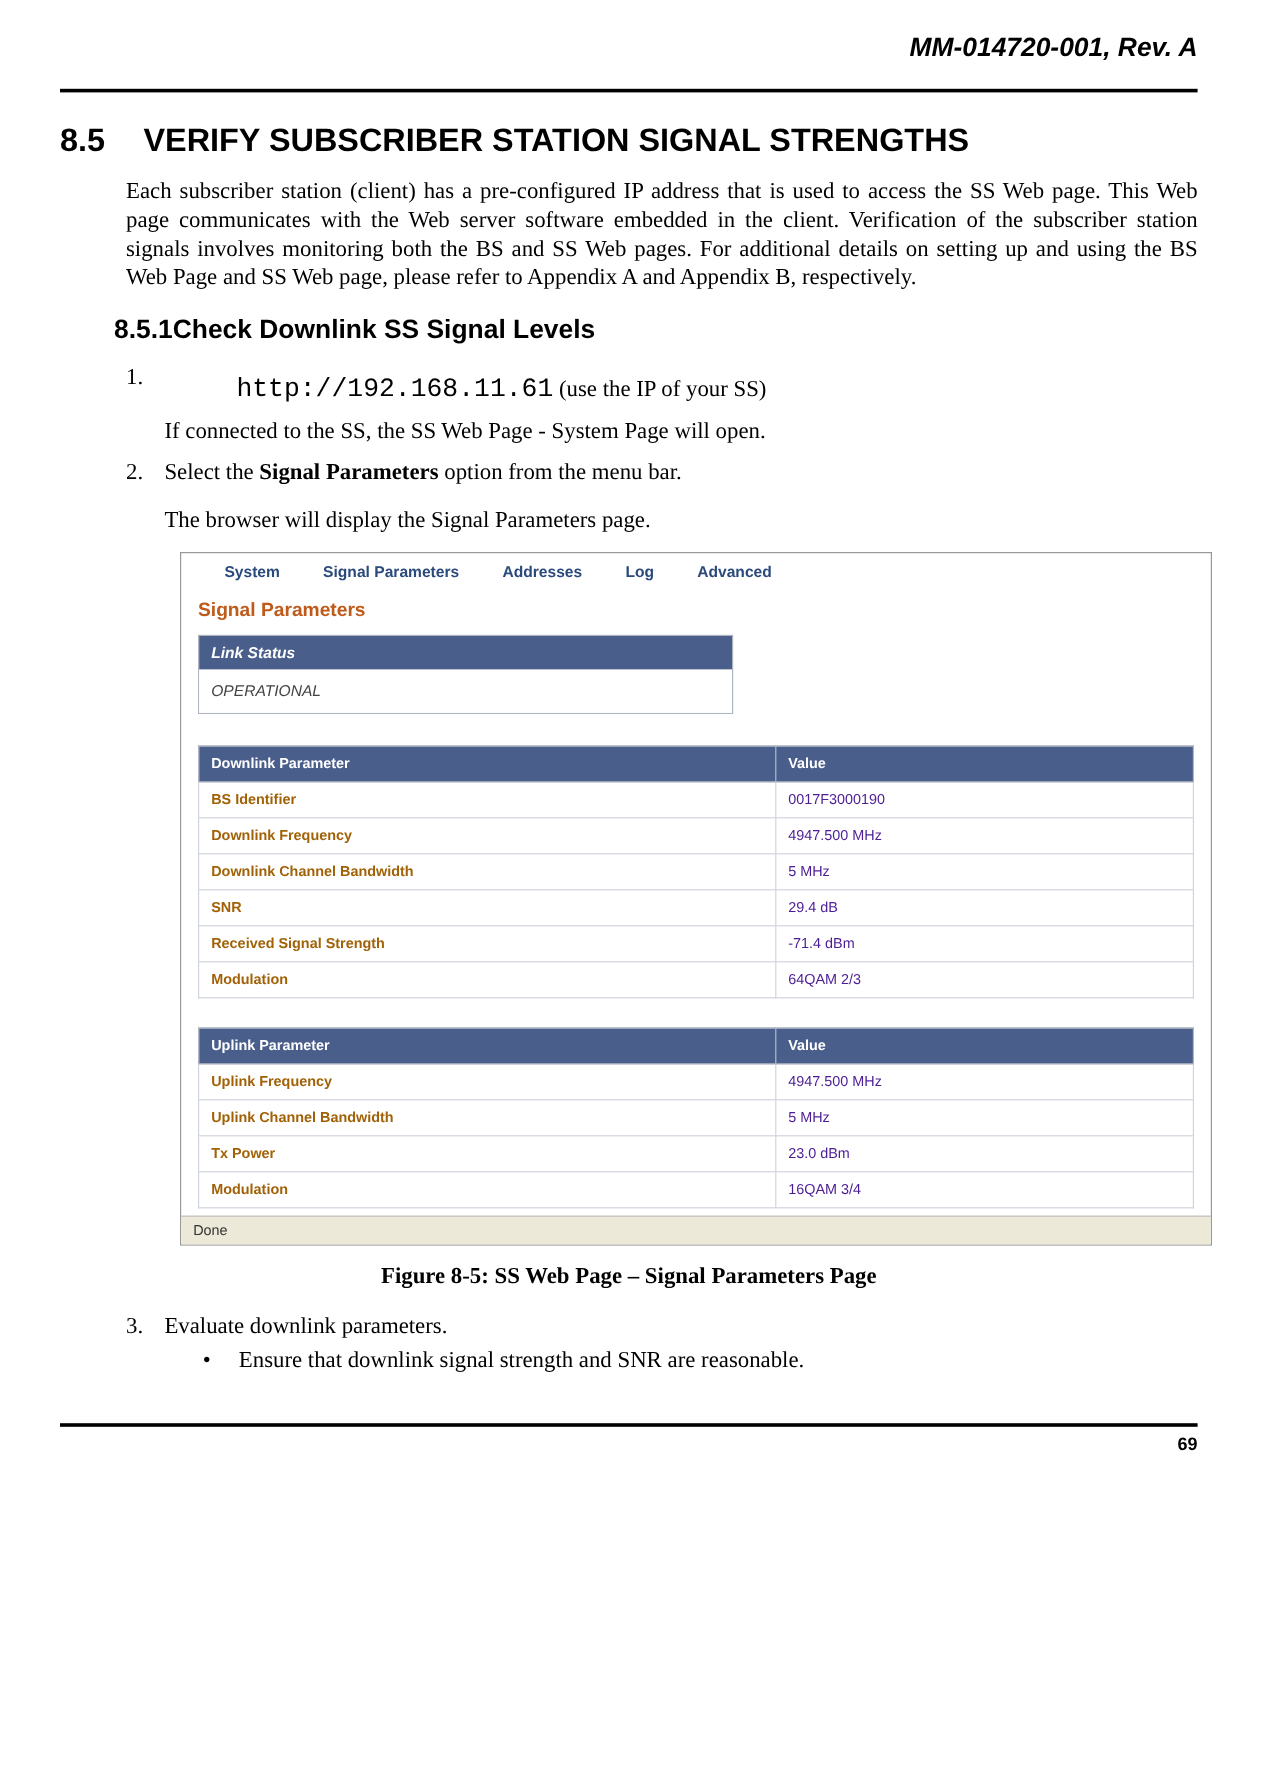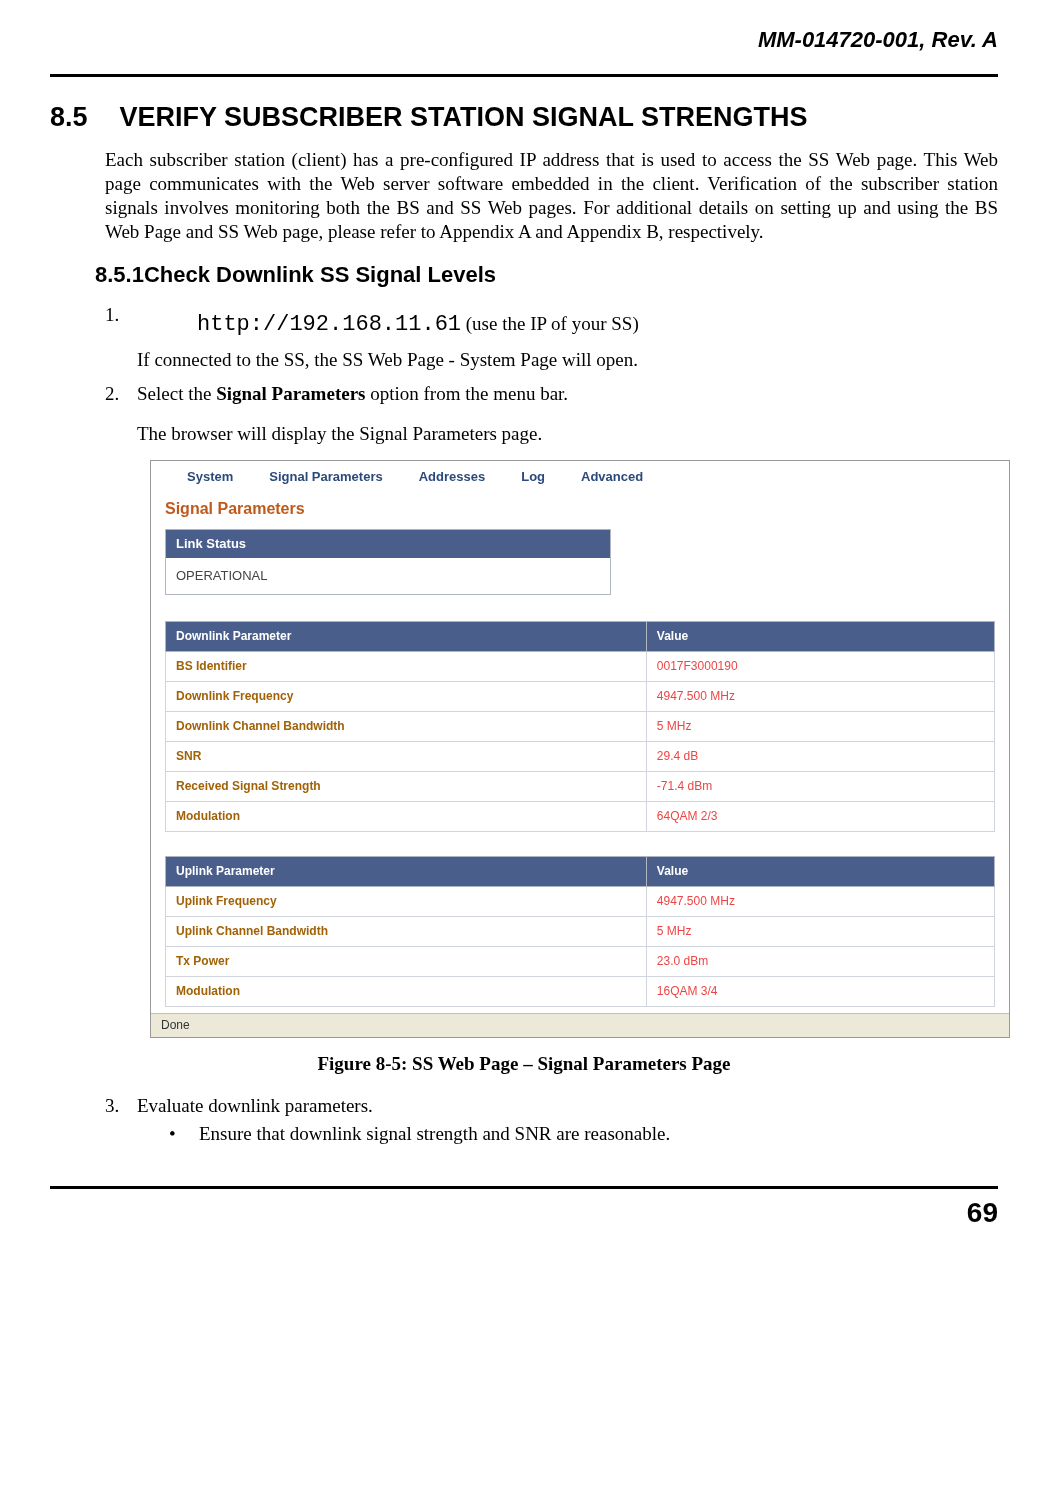--- a/index.html
+++ b/index.html
@@ -41,23 +41,23 @@
   .menu-bar { display: flex; gap: 36px; padding: 8px 36px; font-size: 13px; font-weight: bold; color: #2b4a7c; }
   .page-title-ss { color: #c05a1a; font-weight: bold; font-size: 16px; padding: 6px 14px 10px 14px; }
   .panel { margin: 0 14px 26px 14px; border: 1px solid #b0b6c0; }
   .panel-head { background: #4a5e8c; color: #fff; font-size: 13px; font-weight: bold; padding: 6px 10px; }
   .panel-body { padding: 10px; font-size: 13px; color: #444; background: #fff; }
   .tbl { width: calc(100% - 28px); margin: 0 14px 24px 14px; border-collapse: collapse; font-size: 12px; }
   .tbl th { background: #4a5e8c; color: #fff; text-align: left; padding: 7px 10px; font-weight: bold; border: 1px solid #b0b6c0; }
   .tbl th.val-col { width: 42%; }
   .tbl td { border: 1px solid #d0d4dc; padding: 7px 10px; background: #fff; }
   .tbl td.param-cell { font-weight: bold; color: #a16207; }
-  .tbl td.value-cell { color: #ef4444; }
+  .tbl td.value-cell { color: #4c1d95; }
   .status-bar { background: #ece9d8; border-top: 1px solid #c0c0c0; padding: 4px 10px; font-size: 12px; color: #333; font-family: Tahoma, Arial, sans-serif; }
-  .doc-footer { border-top: 3px solid #000; margin-top: 36px; padding-top: 6px; text-align: right; font-weight: bold; font-family: Arial, Helvetica, sans-serif; font-size: 28px; }
+  .doc-footer { border-top: 3px solid #000; margin-top: 36px; padding-top: 6px; text-align: right; font-weight: bold; font-family: Arial, Helvetica, sans-serif; font-size: 15px; }
 </style>
 </head>
 <body>
 
 <div class="doc-header">MM-014720-001, Rev. A</div>
 
 <div class="h1-row">
   <span>8.5</span>
   <span>VERIFY SUBSCRIBER STATION SIGNAL STRENGTHS</span>
 </div>
@@ -90,21 +90,21 @@
 <div class="screenshot-wrap">
   <div class="menu-bar">
     <span>System</span>
     <span>Signal Parameters</span>
     <span>Addresses</span>
     <span>Log</span>
     <span>Advanced</span>
   </div>
   <div class="page-title-ss">Signal Parameters</div>
 
-  <div class="panel" style="width:52%;">
+  <div class="panel" style="width:52%;font-style:italic;">
     <div class="panel-head">Link Status</div>
     <div class="panel-body">OPERATIONAL</div>
   </div>
 
   <table class="tbl">
     <thead>
       <tr>
         <th>Downlink Parameter</th>
         <th class="val-col">Value</th>
       </tr>

